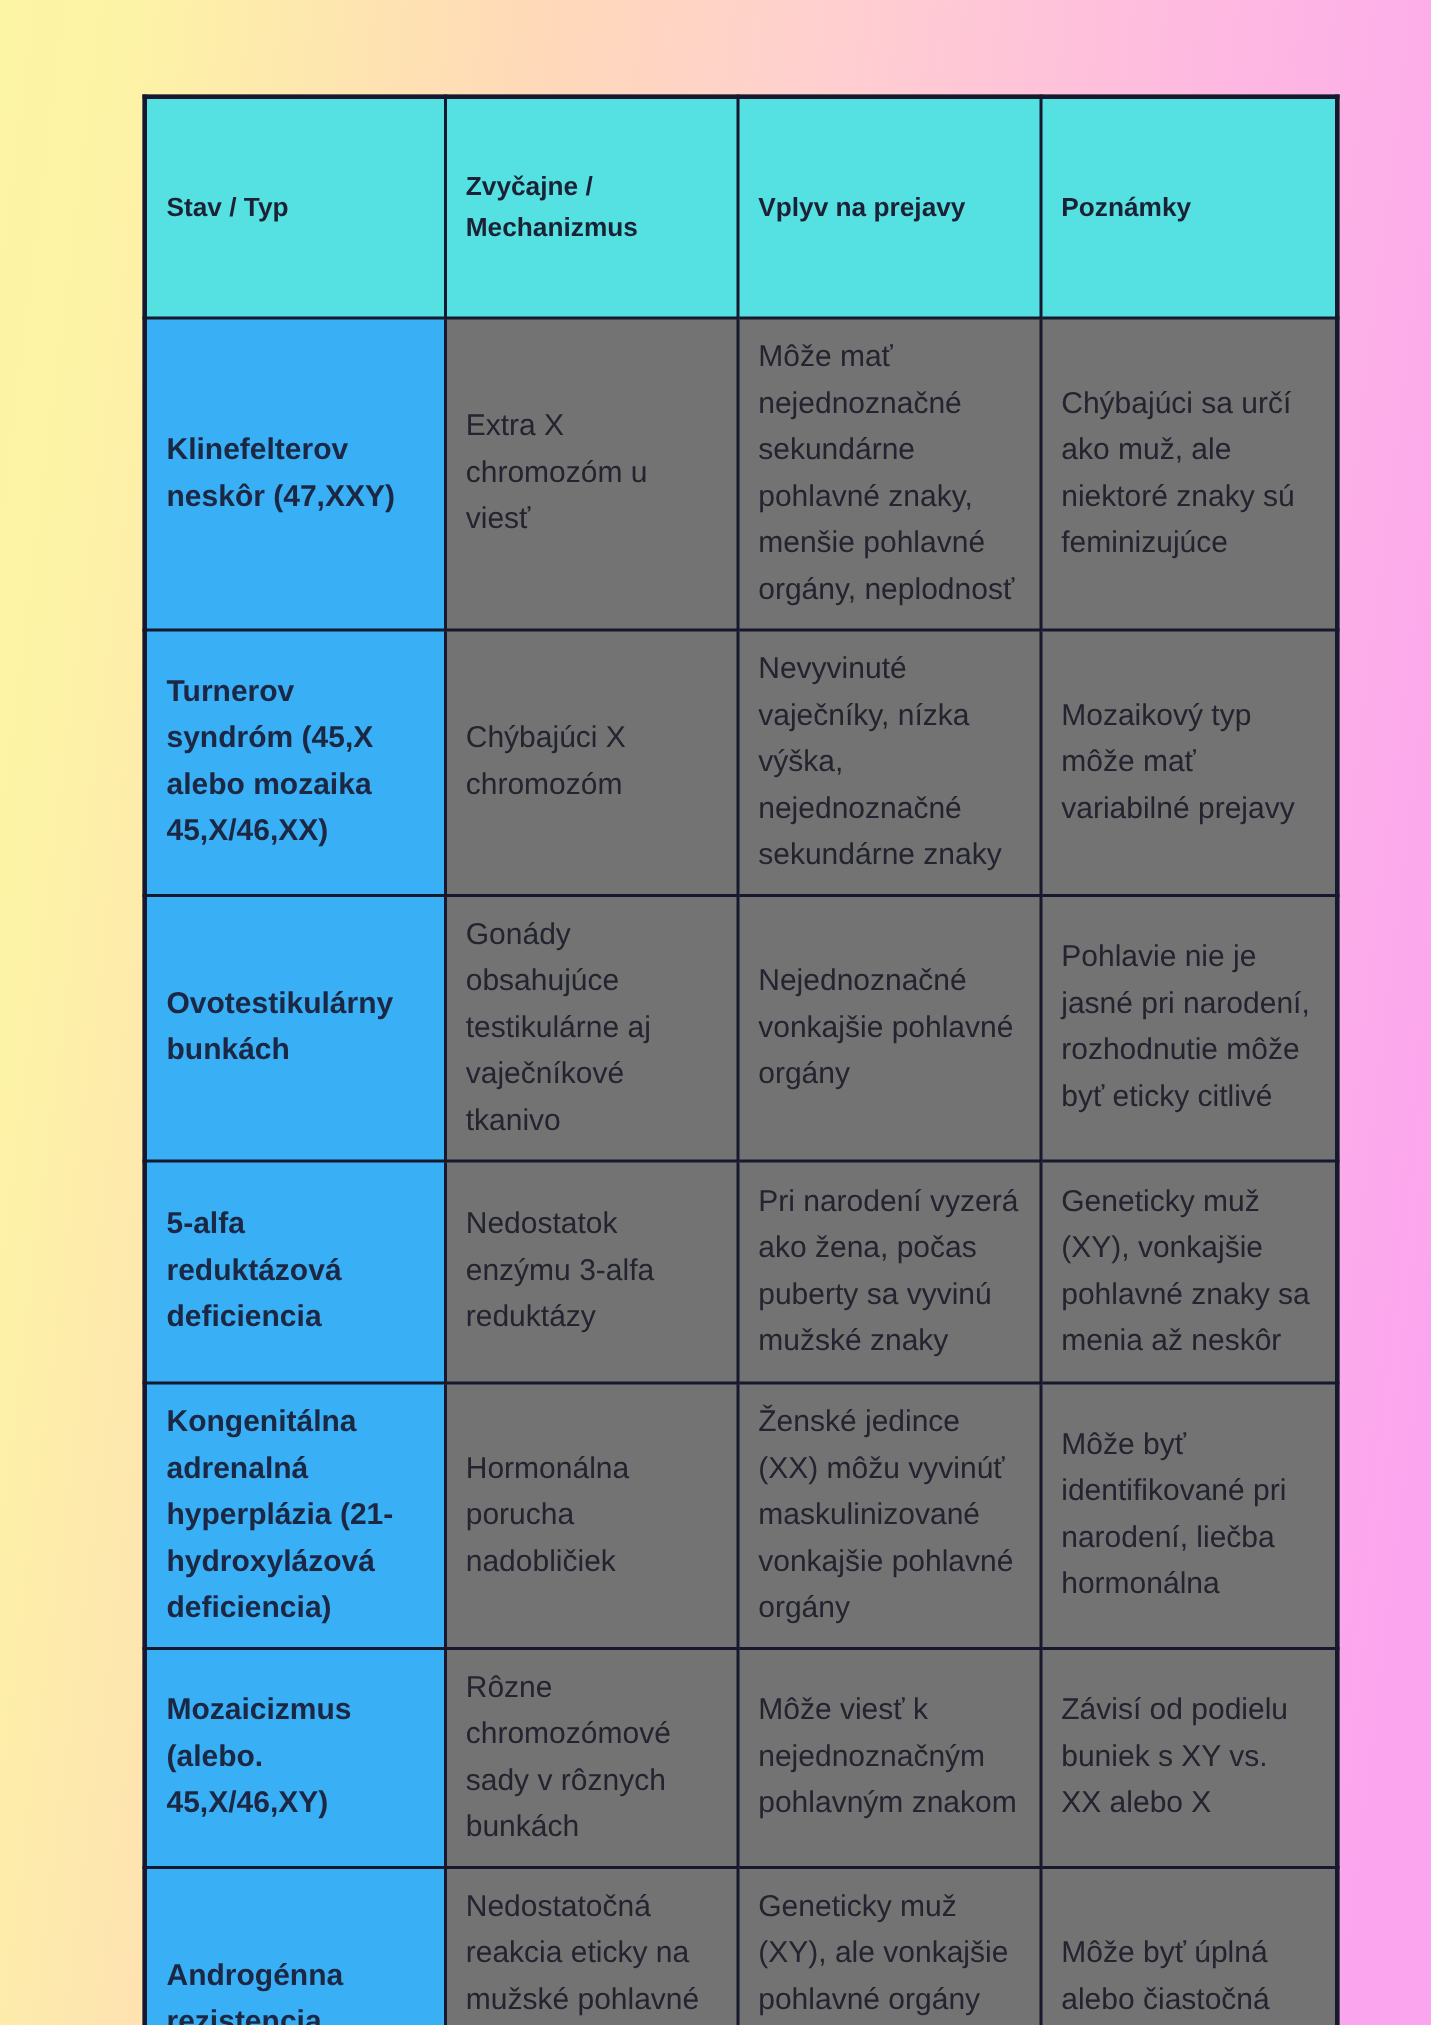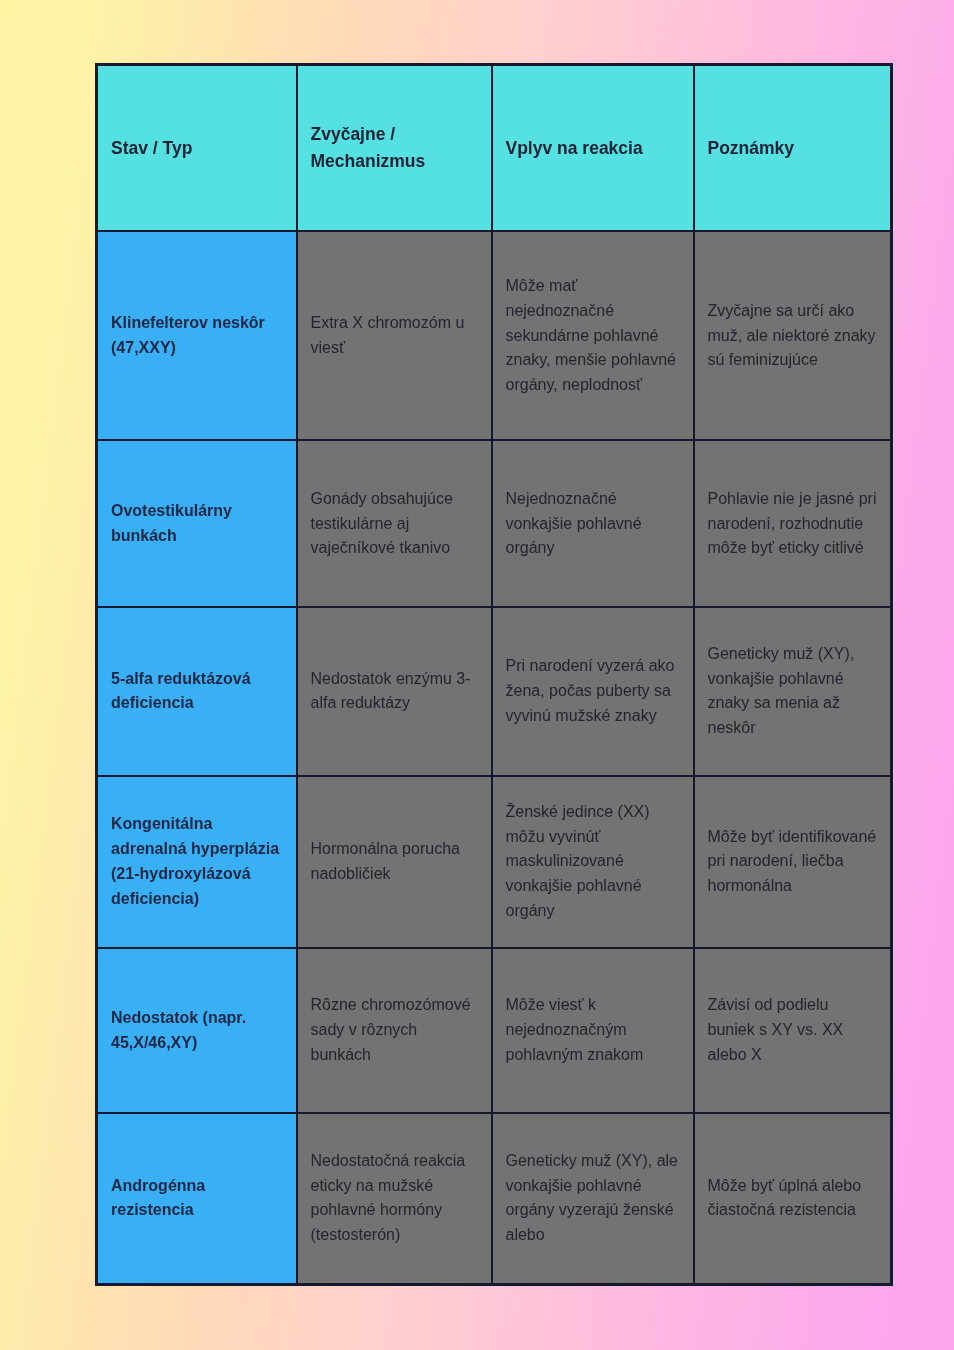--- a/index.html
+++ b/index.html
@@ -20,21 +20,21 @@
   }
   col.c1{width:200px;}
   col.c2{width:195px;}
   col.c3{width:202px;}
   col.c4{width:198px;}
   td,th{
     border:2px solid #16182e;
     vertical-align:middle;
     text-align:left;
     padding:10px 13px;
-    font-size:16px;
+    font-size:20px;
     line-height:1.55;
     color:#23242f;
     font-weight:400;
     word-wrap:break-word;
   }
   tr.hdr th{
     background:#55e1e1;
     font-weight:700;
     font-size:17.5px;
     color:#1b2235;
@@ -62,49 +62,55 @@
     <colgroup>
       <col class="c1">
         <col class="c2">
         <col class="c3">
         <col class="c4">
     </colgroup>
     <tbody>
       <tr class="hdr">
         <th>Stav / Typ</th>
         <th>Zvyčajne / Mechanizmus</th>
-        <th>Vplyv na reakcia</th>
+        <th>Vplyv na prejavy</th>
         <th>Poznámky</th>
       </tr>
       <tr class="r0">
         <td class="stav">Klinefelterov neskôr (47,XXY)</td>
         <td>Extra X chromozóm u viesť</td>
         <td>Môže mať nejednoznačné sekundárne pohlavné znaky, menšie pohlavné orgány, neplodnosť</td>
-        <td>Zvyčajne sa určí ako muž, ale niektoré znaky sú feminizujúce</td>
+        <td>Chýbajúci sa určí ako muž, ale niektoré znaky sú feminizujúce</td>
+      </tr>
+      <tr class="r1">
+        <td class="stav">Turnerov syndróm (45,X alebo mozaika 45,X/46,XX)</td>
+        <td>Chýbajúci X chromozóm</td>
+        <td>Nevyvinuté vaječníky, nízka výška, nejednoznačné sekundárne znaky</td>
+        <td>Mozaikový typ môže mať variabilné prejavy</td>
       </tr>
       <tr class="r2">
         <td class="stav">Ovotestikulárny bunkách</td>
         <td>Gonády obsahujúce testikulárne aj vaječníkové tkanivo</td>
         <td>Nejednoznačné vonkajšie pohlavné orgány</td>
         <td>Pohlavie nie je jasné pri narodení, rozhodnutie môže byť eticky citlivé</td>
       </tr>
       <tr class="r3">
         <td class="stav">5-alfa reduktázová deficiencia</td>
         <td>Nedostatok enzýmu 3-alfa reduktázy</td>
         <td>Pri narodení vyzerá ako žena, počas puberty sa vyvinú mužské znaky</td>
         <td>Geneticky muž (XY), vonkajšie pohlavné znaky sa menia až neskôr</td>
       </tr>
       <tr class="r4">
         <td class="stav">Kongenitálna adrenalná hyperplázia (21-hydroxylázová deficiencia)</td>
         <td>Hormonálna porucha nadobličiek</td>
         <td>Ženské jedince (XX) môžu vyvinúť maskulinizované vonkajšie pohlavné orgány</td>
         <td>Môže byť identifikované pri narodení, liečba hormonálna</td>
       </tr>
       <tr class="r5">
-        <td class="stav">Nedostatok (napr. 45,X/46,XY)</td>
+        <td class="stav">Mozaicizmus (alebo. 45,X/46,XY)</td>
         <td>Rôzne chromozómové sady v rôznych bunkách</td>
         <td>Môže viesť k nejednoznačným pohlavným znakom</td>
         <td>Závisí od podielu buniek s XY vs. XX alebo X</td>
       </tr>
       <tr class="r6">
         <td class="stav">Androgénna rezistencia</td>
         <td>Nedostatočná reakcia eticky na mužské pohlavné hormóny (testosterón)</td>
         <td>Geneticky muž (XY), ale vonkajšie pohlavné orgány vyzerajú ženské alebo</td>
         <td>Môže byť úplná alebo čiastočná rezistencia</td>
       </tr>

